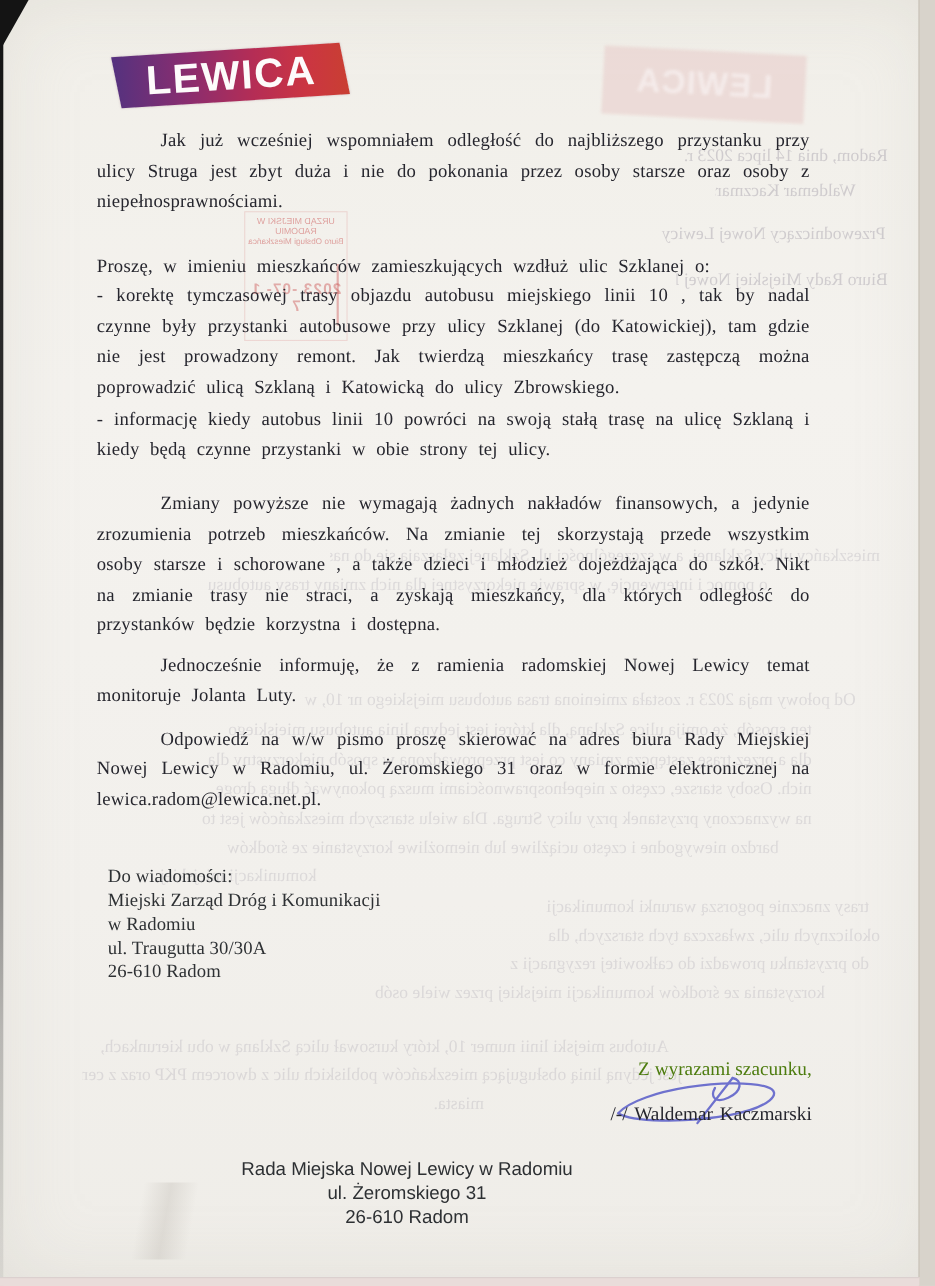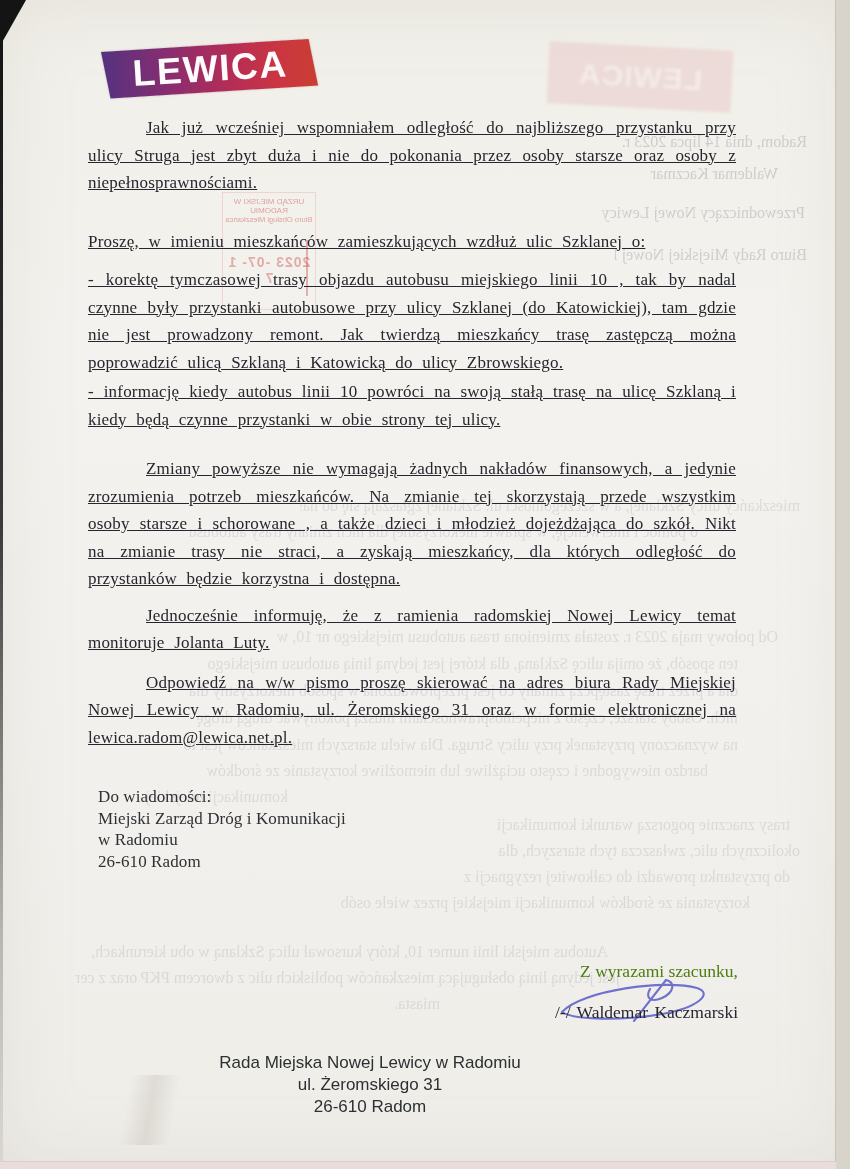--- a/index.html
+++ b/index.html
@@ -85,21 +85,21 @@
   .stamp-bracket{
     position:absolute;left:303px;top:240px;width:3px;height:56px;
     border-right:2px solid rgba(203,78,78,0.4);filter:blur(0.5px);
   }
   
   .letter{
     position:absolute;left:88px;top:114px;width:648px;
     font-size:17px;line-height:27.5px;color:#26262e;
   }
   .para{
-    margin:0;text-align:justify;word-spacing:0.30em;letter-spacing:0.2px;text-decoration:underline;
+    margin:0;text-align:justify;word-spacing:0.30em;letter-spacing:0.2px;
   }
   .para.indent{text-indent:58px;}
   
   .cc{
     position:absolute;left:98px;top:786px;
     font-family:Liberation Serif, serif;
     font-size:17px;line-height:21.5px;color:#2e3134;letter-spacing:0.1px;
   }
   
   .salutation{
@@ -157,32 +157,33 @@
       <div class="bleed-line" style="left: 75px; top: 969px; width: 545px;">jest jedyną linią obsługującą mieszkańców pobliskich ulic z dworcem PKP oraz z centrum</div>
       <div class="bleed-line" style="left: 360px; top: 995px; width: 80px;">miasta.</div>
     </div>
 
   <div class="logo">
     <span>LEWICA</span>
   </div>
 
   <div class="letter">
       <p class="para indent" style="margin-bottom: 31px;">Jak już wcześniej wspomniałem odległość do najbliższego przystanku przy ulicy Struga jest zbyt duża i nie do pokonania przez osoby starsze oraz osoby z niepełnosprawnościami.</p>
-      <p class="para" style="margin-bottom: 11px;">Proszę, w imieniu mieszkańców zamieszkujących wzdłuż ulic Szklanej o:</p>
+      <p class="para" style="">Proszę, w imieniu mieszkańców zamieszkujących wzdłuż ulic Szklanej o:</p>
       <p class="para" style="margin-bottom: 2px;">- korektę tymczasowej trasy objazdu autobusu miejskiego linii 10 , tak by nadal czynne były przystanki autobusowe przy ulicy Szklanej (do Katowickiej), tam gdzie nie jest prowadzony remont. Jak twierdzą mieszkańcy trasę zastępczą można poprowadzić ulicą Szklaną i Katowicką do ulicy Zbrowskiego.</p>
       <p class="para" style="margin-bottom: 22px;">- informację kiedy autobus linii 10 powróci na swoją stałą trasę na ulicę Szklaną i kiedy będą czynne przystanki w obie strony tej ulicy.</p>
       <p class="para indent" style="margin-bottom: 9px;">Zmiany powyższe nie wymagają żadnych nakładów finansowych, a jedynie zrozumienia potrzeb mieszkańców. Na zmianie tej skorzystają przede wszystkim osoby starsze i schorowane , a także dzieci i młodzież dojeżdżająca do szkół. Nikt na zmianie trasy nie straci, a zyskają mieszkańcy, dla których odległość do przystanków będzie korzystna i dostępna.</p>
       <p class="para indent" style="margin-bottom: 12px;">Jednocześnie informuję, że z ramienia radomskiej Nowej Lewicy temat monitoruje Jolanta Luty.</p>
       <p class="para indent" style="margin-bottom: 0px;">Odpowiedź na w/w pismo proszę skierować na adres biura Rady Miejskiej Nowej Lewicy w Radomiu, ul. Żeromskiego 31 oraz w formie elektronicznej na lewica.radom@lewica.net.pl.</p>
     </div>
 
   <div class="cc">
       <div>Do wiadomości:</div>
       <div>Miejski Zarząd Dróg i Komunikacji</div>
       <div>w Radomiu</div>
+      <div>ul. Traugutta 30/30A</div>
       <div>26-610 Radom</div>
     </div>
 
   <div class="salutation">Z wyrazami szacunku,</div>
   <svg class="sig-svg" width="170" height="52" viewBox="0 0 170 52">
     <g fill="none" stroke="#585cc9" stroke-width="2.1" stroke-linecap="round" opacity="0.85">
       <path d="M 14 38 C 34 16, 118 5, 149 14 C 165 19, 152 33, 114 40 C 74 47, 26 46, 14 38"></path>
       <path d="M 86 47 L 118 6"></path>
       <path d="M 118 6 C 127 8, 127 18, 114 24 C 103 29, 97 24, 102 15"></path>
     </g>

